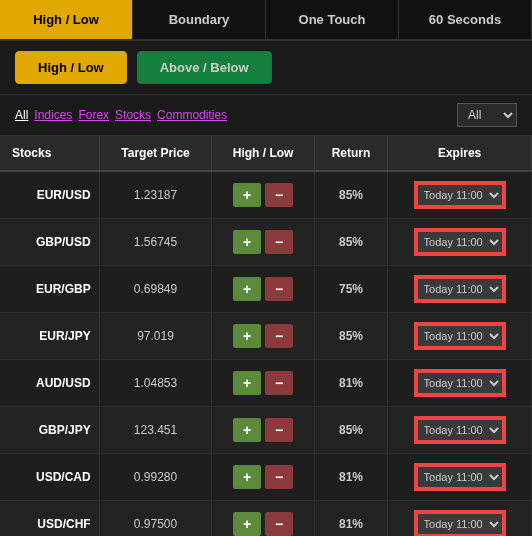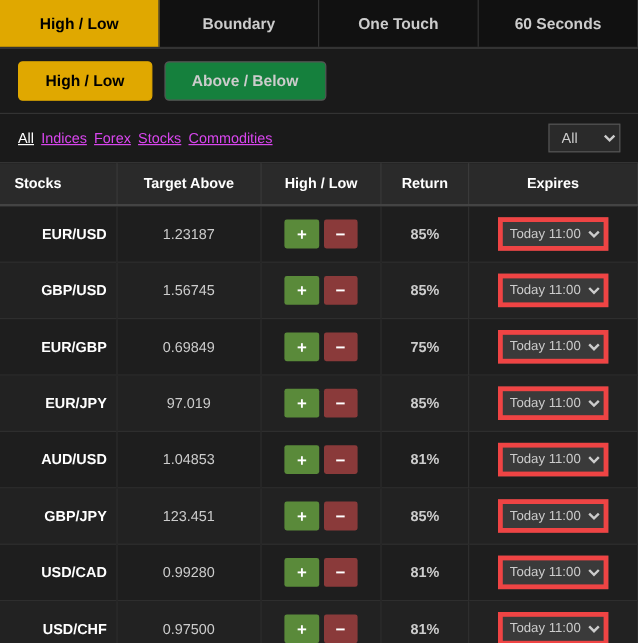--- a/index.html
+++ b/index.html
@@ -205,21 +205,21 @@
     <option>GBP</option>
     <option>USD</option>
     <option>JPY</option>
   </select>
 </div>
 
 <table class="data-table">
   <thead>
     <tr>
       <th>Stocks</th>
-      <th>Target Above</th>
+      <th>Target Price</th>
       <th>High / Low</th>
       <th>Return</th>
       <th>Expires</th>
     </tr>
   </thead>
   <tbody id="table-body">
   <tr>
         <td>EUR/USD</td>
         <td>1.23187</td>
         <td>

